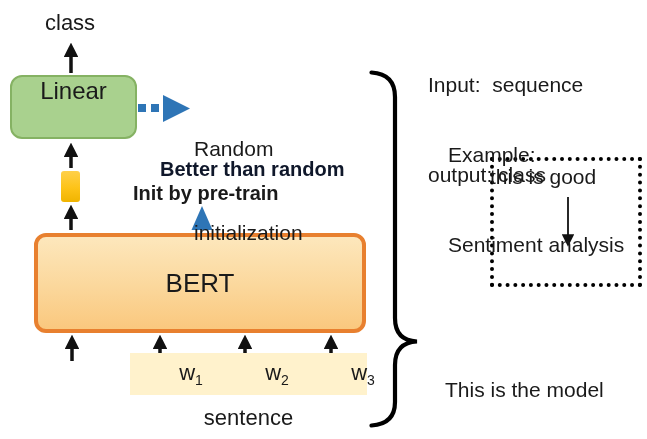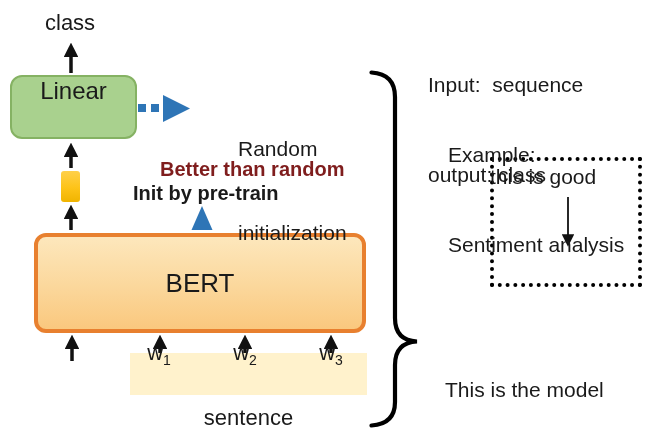--- a/index.html
+++ b/index.html
@@ -27,28 +27,28 @@
     background:linear-gradient(180deg,#FFD04A 0%,#FDC318 55%,#F0B400 100%);
     border-radius:3px;
   }
   .bert-box{
     left:34px;top:233px;width:332px;height:100px;
     background:linear-gradient(180deg,#FDE7BC 0%,#FBD79B 55%,#FAC87E 100%);
     border:4px solid #E8802F;border-radius:12px;
     display:flex;align-items:center;justify-content:center;
     box-sizing:border-box;font-size:26px;
   }
-  .random-init{left:194px;top:79px;font-size:21px;line-height:28px;margin-left:44px;}
-  .better-random{left:160px;top:157px;font-size:20px;font-weight:bold;color:#7f1d1d;}
+  .random-init{left:194px;top:79px;font-size:21px;line-height:28px;}
+  .better-random{left:160px;top:157px;font-size:20px;font-weight:bold;color:#0f172a;}
   .init-pretrain{left:133px;top:181px;font-size:20px;font-weight:bold;}
 
   
   .sentence-band{left:130px;top:353px;width:237px;height:42px;background:#FFF2CC;}
   .cls-token{left:43px;top:361px;font-size:23px;}
-  .token{position:absolute;top:340px;font-size:22px;transform:translateX(-50%);}
+  .token{position:absolute;top:360px;font-size:22px;transform:translateX(-50%);margin-left:32px;}
   .token sub{font-size:14px;}
   .sentence-label{left:130px;top:404px;width:237px;text-align:center;font-size:22px;white-space:pre;}
 
   
   .io-note{left:428px;top:10px;font-size:21px;line-height:30px;}
   .example-note{left:448px;top:80px;font-size:21px;line-height:30px;}
   .dotted-box{
     left:490px;top:157px;width:152px;height:130px;
     border:4px dotted #000;box-sizing:border-box;
   }

